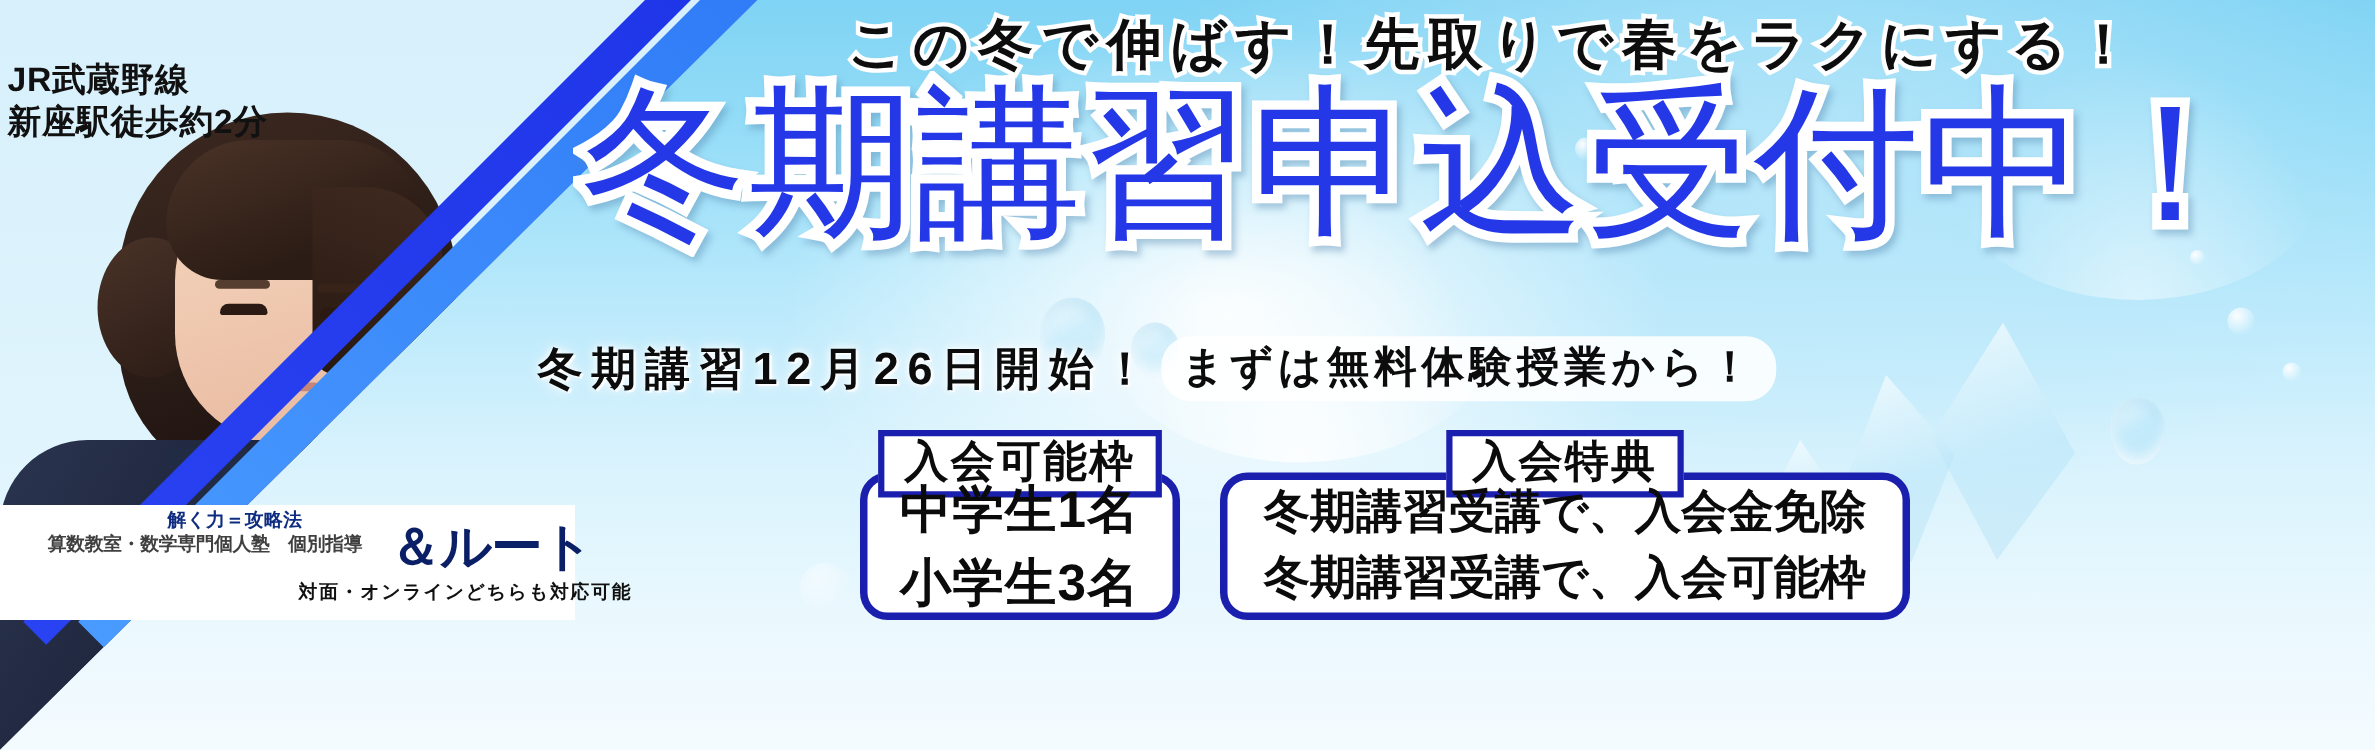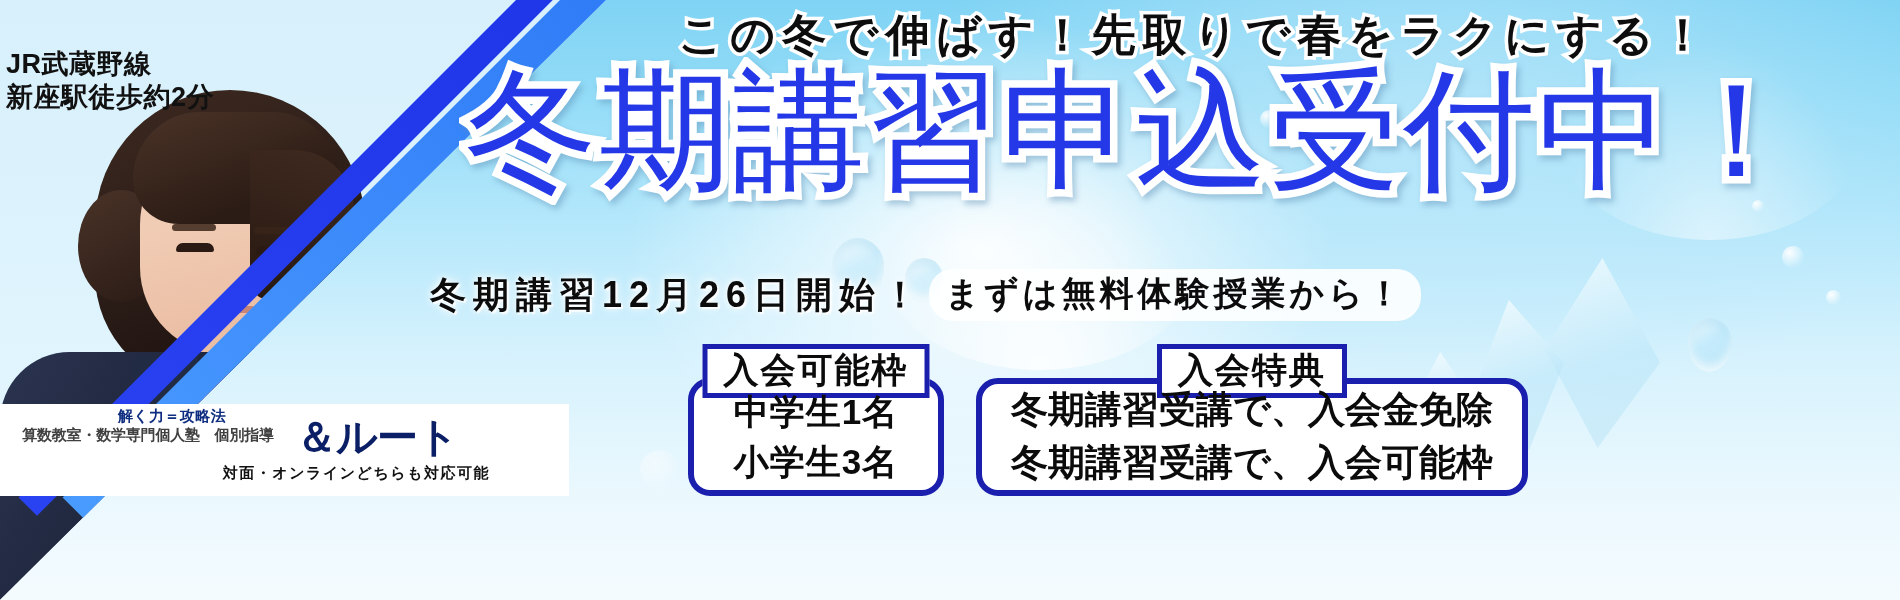--- a/index.html
+++ b/index.html
@@ -129,28 +129,28 @@
     position:absolute;top:-40px;left:50%;transform:translateX(-50%);
     background:#ffffff;border:5px solid #1b1fae;
     padding:1px 16px 4px 16px;white-space:nowrap;
     font-size:35px;font-weight:bold;color:#0b0b0b;letter-spacing:2px;line-height:1.12;
   }
   .box-lines{
     position:absolute;left:0;right:0;top:50%;transform:translateY(-50%);
     text-align:center;
   }
   .box-line{
-    font-size:35px;font-weight:bold;color:#0b0b0b;letter-spacing:1px;line-height:1.42;
+    font-size:41px;font-weight:bold;color:#0b0b0b;letter-spacing:1px;line-height:1.42;
     white-space:nowrap;
   }
   #box-bonus .box-line{font-size:37px;letter-spacing:0px;font-family:Liberation Serif, serif;}
   
   #logo-panel{
-    position:absolute;left:0;top:404px;width:569px;height:92px;
-    background:#ffffff;z-index:22;
+    position:absolute;left:0;top:404px;width:444px;height:92px;
+    background:#ffffff;z-index:22;padding-left:16px;
   }
   #logo-inner{position:relative;width:100%;height:100%;}
   #logo-tag{
     position:absolute;left:52px;top:3px;width:240px;text-align:center;
     font-size:15px;font-weight:bold;color:#0e2d80;letter-spacing:.4px;
   }
   #logo-sub{
     position:absolute;left:2px;top:22px;width:292px;text-align:center;
     font-size:15px;font-weight:bold;color:#404040;letter-spacing:-.2px;
   }

